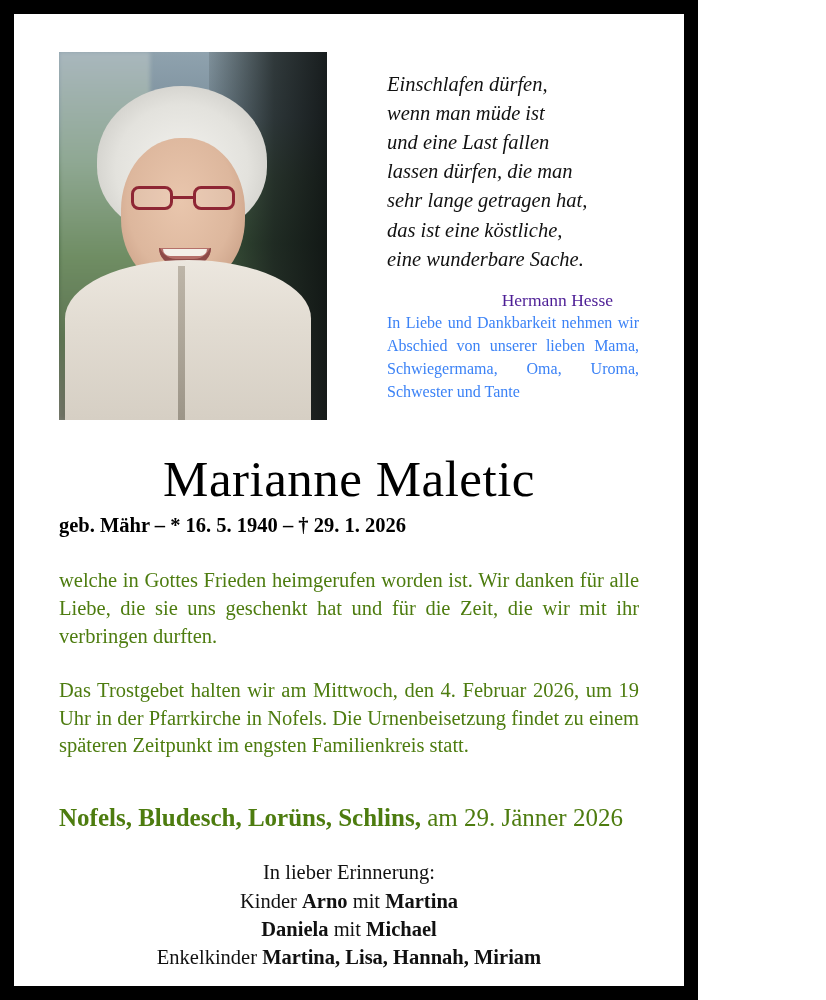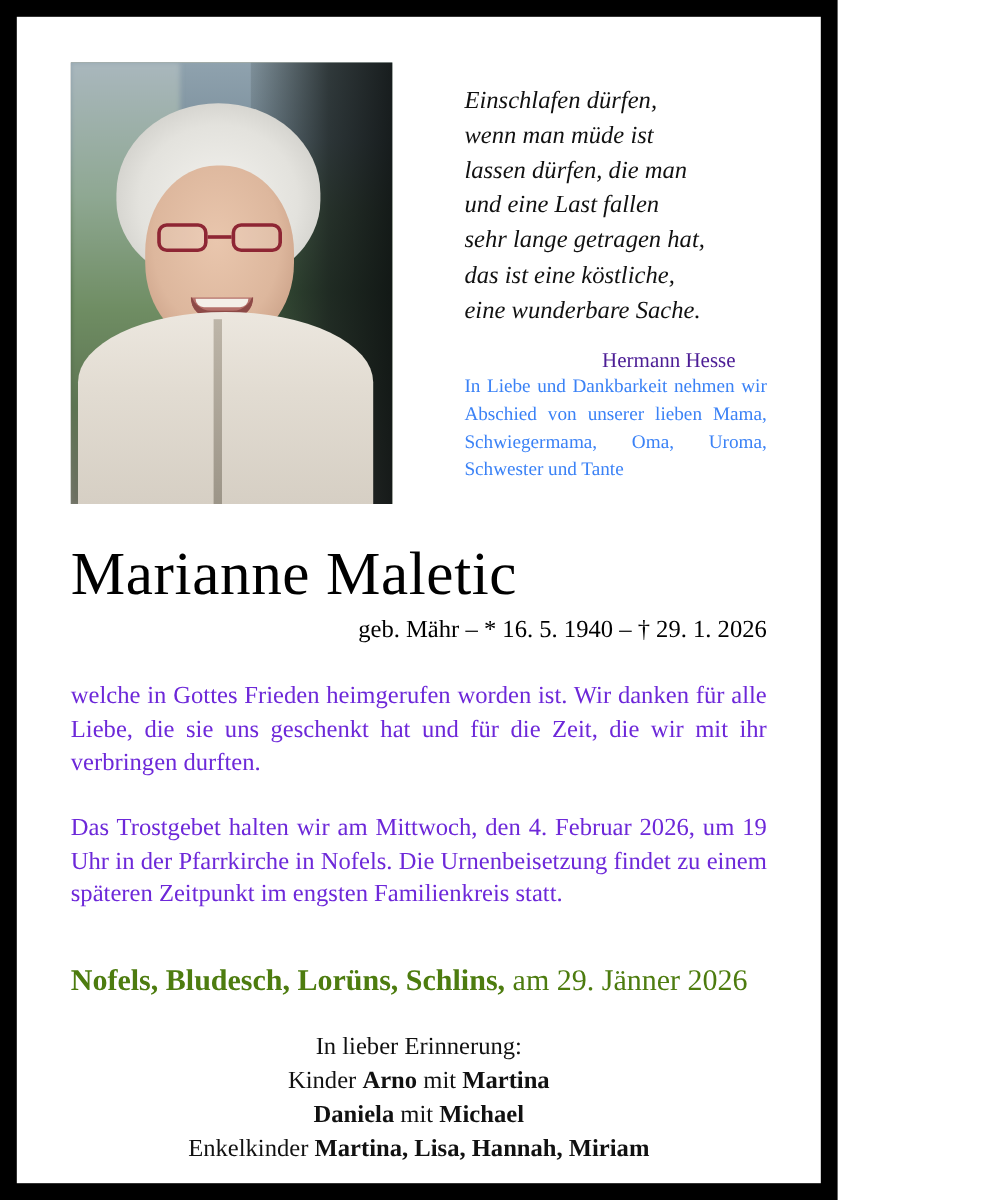--- a/index.html
+++ b/index.html
@@ -178,41 +178,41 @@
     font-size: 16px;
     line-height: 1.45;
     text-align: justify;
     text-align-last: left;
     color: #3b82f6;
   }
 
   
   .name {
     margin-top: 30px;
-    text-align: left;
+    text-align: center;
     font-size: 51px;
     letter-spacing: 0.5px;
     color: #000;
   }
   .dates {
     margin-top: 6px;
-    text-align: right;
+    text-align: left;
     font-size: 20.5px;
-    font-weight: normal;
+    font-weight: bold;
     color: #000;
   }
 
   
   .para {
     margin-top: 30px;
     font-size: 20.5px;
     line-height: 1.36;
     text-align: justify;
     text-align-last: left;
-    color: #6d28d9;
+    color: #4d7c0f;
   }
   .para.p2 { margin-top: 26px; }
   .places {
     margin-top: 44px;
     font-size: 25px;
     color: #4d7c0f;
   }
   .places b { font-weight: bold; }
 
   
@@ -249,22 +249,22 @@
           <div class="mouth"></div>
           <div class="teeth"></div>
           <div class="jacket"></div>
         </div>
       </div>
 
       <div class="verse-col">
         <div class="verse">
           <div>Einschlafen dürfen,</div>
           <div>wenn man müde ist</div>
+          <div>und eine Last fallen</div>
           <div>lassen dürfen, die man</div>
-          <div>und eine Last fallen</div>
           <div>sehr lange getragen hat,</div>
           <div>das ist eine köstliche,</div>
           <div>eine wunderbare Sache.</div>
         </div>
         <div class="verse-author">Hermann Hesse</div>
         <div class="intro">In Liebe und Dankbarkeit nehmen wir Abschied von unserer lieben Mama, Schwiegermama, Oma, Uroma, Schwester und Tante</div>
       </div>
 
     </div>
 

